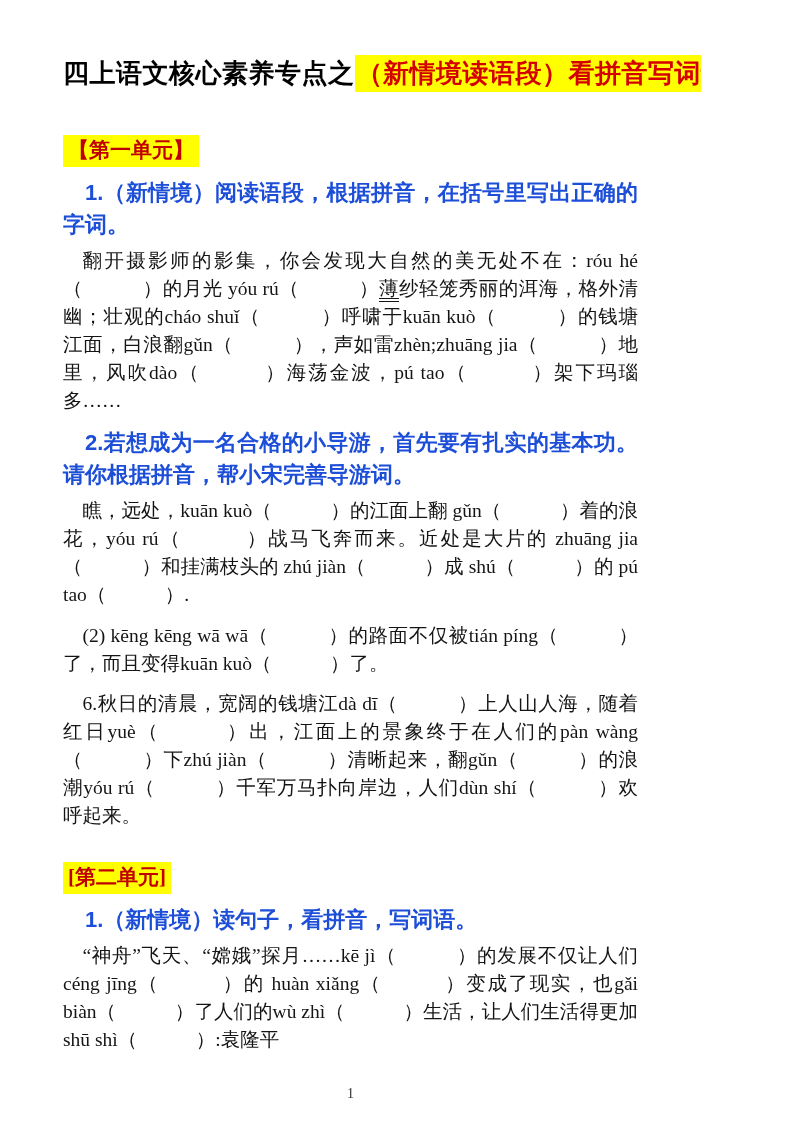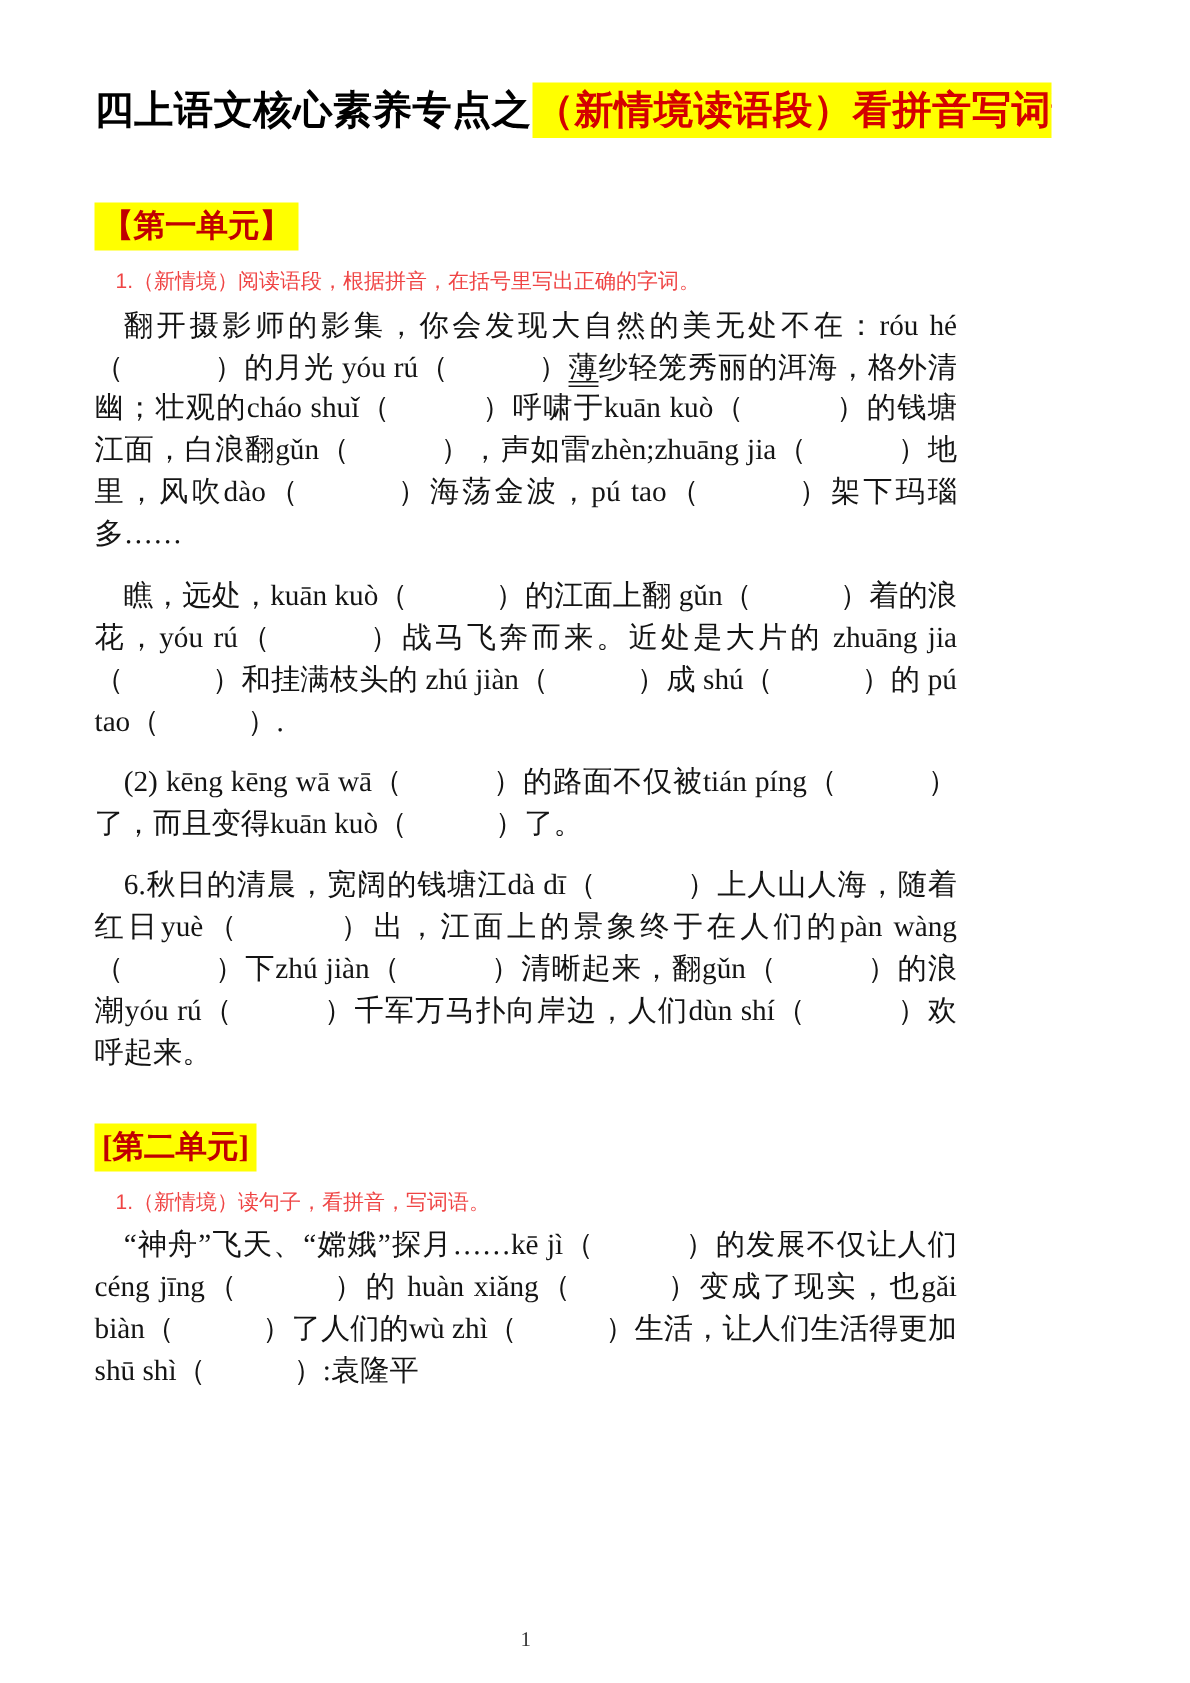--- a/index.html
+++ b/index.html
@@ -36,27 +36,27 @@
     display: inline-block;
     background: #ffff00;
     color: #c00000;
     font-weight: 700;
     font-size: 21px;
     line-height: 1.3;
     padding: 2px 5px 3px 5px;
   }
   .q-heading {
     font-family: "Liberation Sans", "DejaVu Sans", sans-serif;
-    font-weight: 400;
-    font-size: 14px;
+    font-weight: 700;
+    font-size: 22px;
     line-height: 1.45;
     text-indent: 1em;
     text-align: justify;
     margin: 4px 0 6px 0;
-    color: #ef4444;
+    color: #1d4ed8;
   }
   .passage {
     font-size: 19.5px;
     line-height: 1.43;
     text-indent: 1em;
     text-align: justify;
     margin: 4px 0 13px 0;
   }
   .dbl-underline {
     text-decoration: underline double;
@@ -81,20 +81,21 @@
   <div class="doc-title"><span class="t-black">四上语文核心素养专点之</span><span class="hl-red">（新情境读语段）看拼音写词语</span></div>
 
   <div class="unit-line">
     <span class="unit-badge">【第一单元】</span>
   </div>
 
   <div class="q-heading">1.（新情境）阅读语段，根据拼音，在括号里写出正确的字词。</div>
 
   <p class="passage"><span>翻开摄影师的影集，你会发现大自然的美无处不在：róu hé（　　　）的月光 yóu rú（　　　）</span><span class="dbl-underline">薄</span><span>纱轻笼秀丽的洱海，格外清幽；壮观的cháo shuǐ（　　　）呼啸于kuān kuò（　　　）的钱塘江面，白浪翻gǔn（　　　），声如雷zhèn;zhuāng jia（　　　）地里，风吹dào（　　　）海荡金波，pú tao（　　　）架下玛瑙多……</span></p>
 
+  <div class="q-heading">2.若想成为一名合格的小导游，首先要有扎实的基本功。请你根据拼音，帮小宋完善导游词。</div>
 
   <p class="passage">瞧，远处，kuān kuò（　　　）的江面上翻 gǔn（　　　）着的浪花，yóu rú（　　　）战马飞奔而来。近处是大片的 zhuāng jia（　　　）和挂满枝头的 zhú jiàn（　　　）成 shú（　　　）的 pú tao（　　　）.</p>
 
 
 
   <p class="passage">(2) kēng kēng wā wā（　　　）的路面不仅被tián píng（　　　）了，而且变得kuān kuò（　　　）了。</p>
 
   <p class="passage">6.秋日的清晨，宽阔的钱塘江dà dī（　　　）上人山人海，随着红日yuè（　　　）出，江面上的景象终于在人们的pàn wàng（　　　）下zhú jiàn（　　　）清晰起来，翻gǔn（　　　）的浪潮yóu rú（　　　）千军万马扑向岸边，人们dùn shí（　　　）欢呼起来。</p>
 
   <div class="unit-line second">

